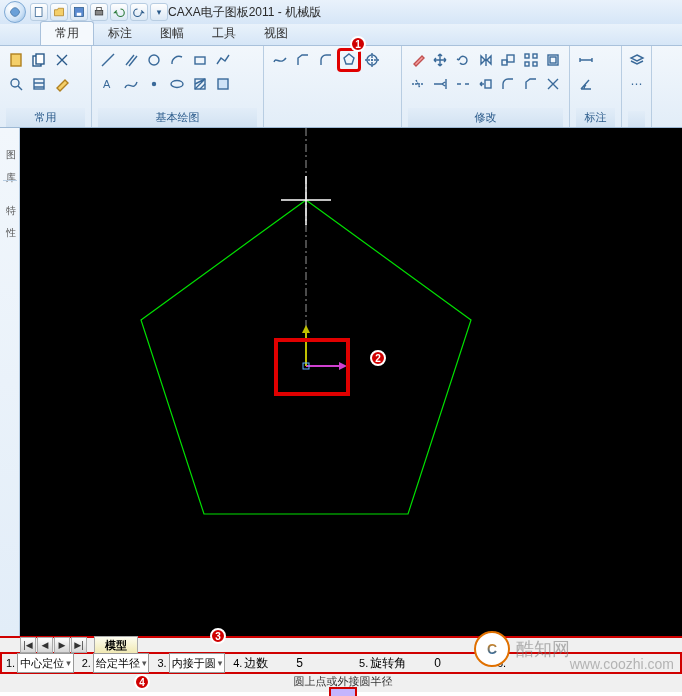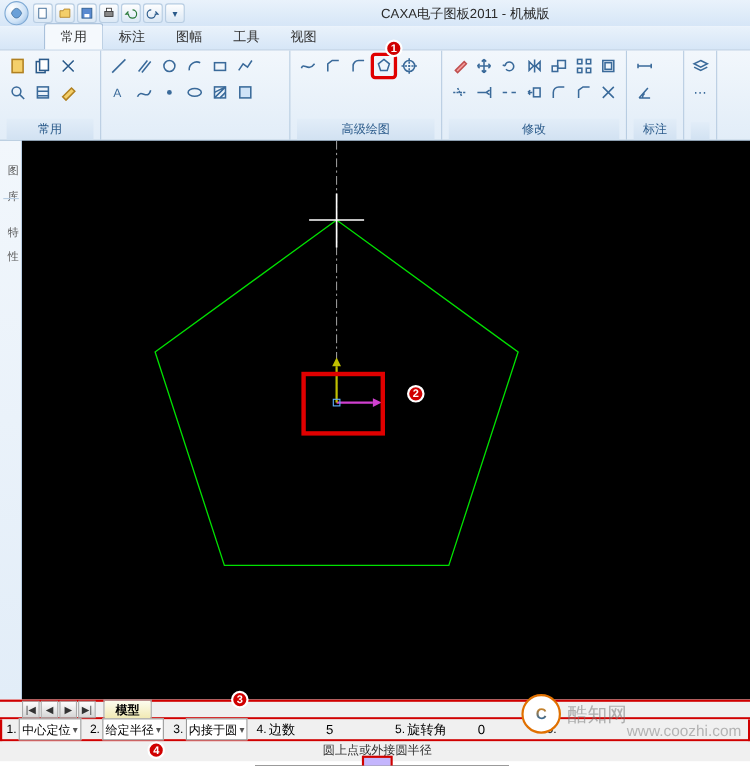--- a/index.html
+++ b/index.html
@@ -3,21 +3,21 @@
 <meta charset="utf-8">
 <style>
   * { box-sizing: border-box; margin: 0; padding: 0; font-family: "Microsoft YaHei", Arial, sans-serif; }
   body { width: 682px; height: 696px; background: #fff; overflow: hidden; position: relative; }
 
   
   .titlebar { height: 24px; background: linear-gradient(#e9f2fb,#d6e6f7); display: flex; align-items: center; padding: 0 4px; font-size: 11px; color: #333; }
   .titlebar .qat { display:flex; gap:2px; align-items:center; }
   .titlebar .qat .qbtn { width:18px; height:18px; border:1px solid #b8cde2; border-radius:3px; background:linear-gradient(#fefefe,#dbe8f5); display:flex; align-items:center; justify-content:center; font-size:10px; color:#2a5a8a; }
   .titlebar .qat .qbtn svg{width:12px;height:12px;}
-  .titlebar .title { flex:1; text-align:center; font-size:12px; color:#2a2a2a; }
+  .titlebar .title { flex:1; text-align:left; font-size:12px; color:#2a2a2a; }
   .app-icon { width:22px; height:22px; border-radius:11px; background:radial-gradient(circle at 30% 30%, #fff, #cfe3f7 60%, #8bb5df); border:1px solid #7ea9d4; margin-right:4px; display:flex; align-items:center; justify-content:center; }
   .app-icon svg{width:14px;height:14px;}
 
   
   .tabs { height:22px; background:linear-gradient(#e9f2fb,#d6e6f7); display:flex; align-items:flex-end; padding-left:40px; gap:0; border-bottom:1px solid #a9c1db; }
   .tab { padding:3px 14px 3px 14px; font-size:12px; color:#333; cursor:pointer; }
   .tab.active { background:#f5f9fd; border:1px solid #a9c1db; border-bottom:none; border-radius:3px 3px 0 0; }
 
   
   .ribbon { height:82px; background:linear-gradient(#f2f7fc,#e2edf8); display:flex; border-bottom:1px solid #9db8d4; }
@@ -228,20 +228,21 @@
               <path d="M3 8l10-5M3 13L13 3M8 13l5-5"></path>
             </svg>
           </div>
         <div class="rbtn">
             <svg viewBox="0 0 16 16">
               <rect x="3" y="3" width="10" height="10" fill="#cfe3f7"></rect>
             </svg>
           </div>
       </div>
     </div>
+    <div class="glabel">基本绘图</div>
   </div>
 
   <div class="group g-adv" style="position:relative;">
     <div class="rows">
       <div class="row">
         <div class="rbtn">
             <svg viewBox="0 0 16 16">
               <path d="M2 10c2-6 6 4 12-4"></path>
             </svg>
           </div>
@@ -261,21 +262,20 @@
             </svg>
           </div>
         <div class="rbtn">
             <svg viewBox="0 0 16 16">
               <circle cx="8" cy="8" r="5"></circle>
               <path d="M8 1v14M1 8h14" stroke-dasharray="2 1"></path>
             </svg>
           </div>
       </div>
     </div>
-    <div class="glabel">高级绘图</div>
     <div class="badge" style="top:-10px; left:86px;">1</div>
   </div>
 
   <div class="group g-mod">
     <div class="rows">
       <div class="row">
         <div class="rbtn">
             <svg viewBox="0 0 16 16">
               <path d="M4 12l8-8 2 2-8 8z" fill="#f5a0a0" stroke="#c05050"></path>
             </svg>

